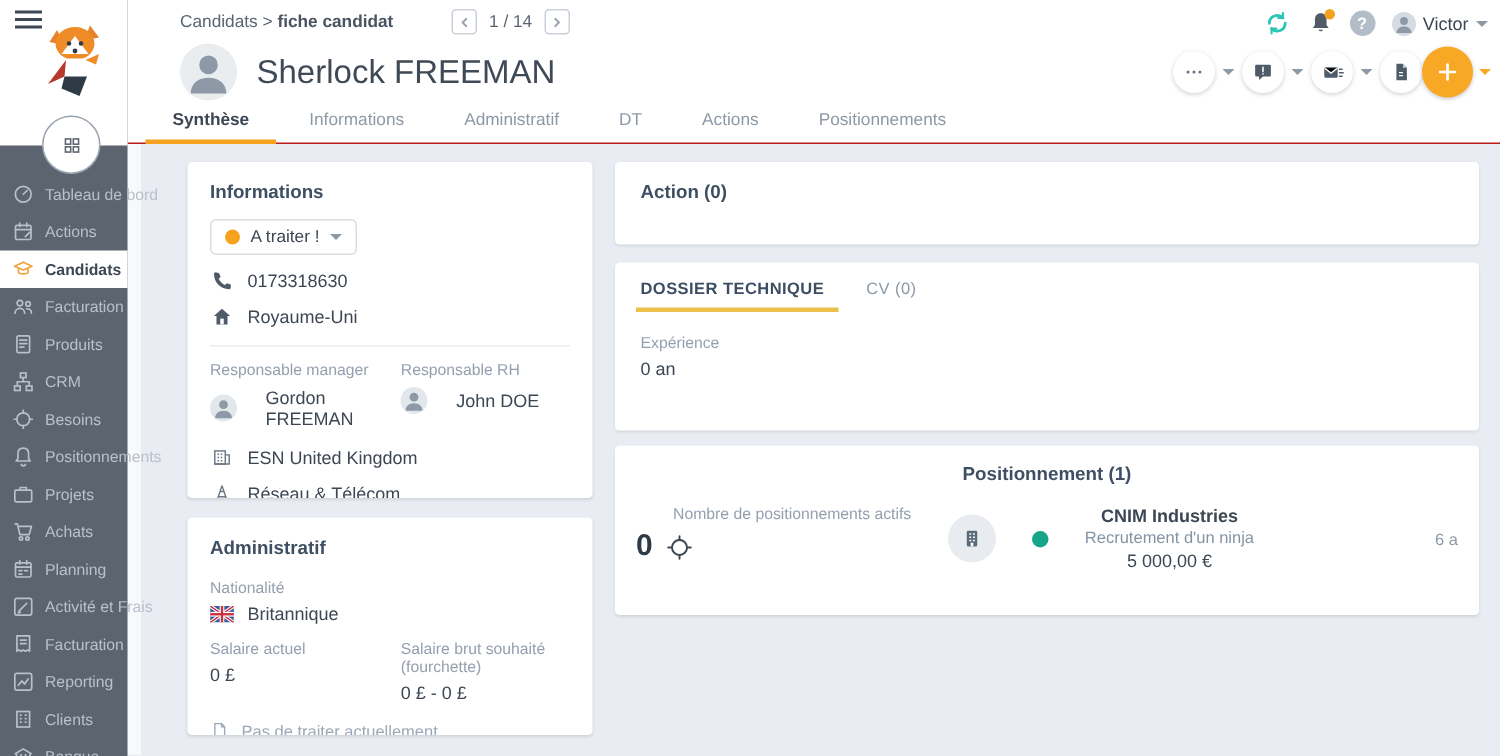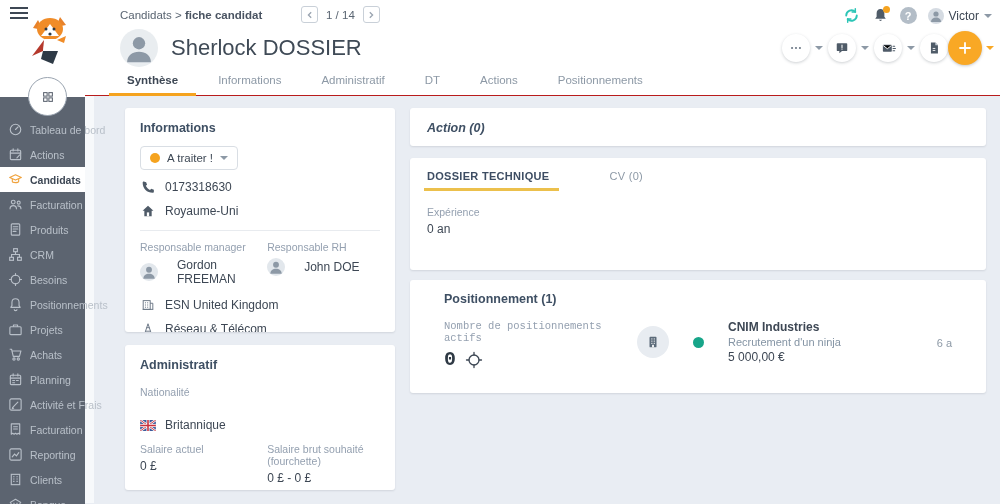--- a/index.html
+++ b/index.html
@@ -47,21 +47,21 @@
 
   .action-btns { position:absolute; right:6px; top:31px; display:flex; align-items:center; }
   .act-circle { width:28px; height:28px; border-radius:50%; background:#fff;
     box-shadow:0 1px 3px rgba(60,70,85,.25); display:flex; align-items:center; justify-content:center; cursor:pointer; }
   .act-caret { margin:0 5px; }
   .add-circle { width:34px; height:34px; border-radius:50%; background:#f9a825;
     box-shadow:0 1px 3px rgba(60,70,85,.3); display:flex; align-items:center; justify-content:center;
     color:#fff; font-size:20px; font-weight:bold; cursor:pointer; }
   .add-caret { border-top-color:#f9a825; margin-left:4px; }
 
-  .tabs { position:absolute; left:22px; bottom:-1px; display:flex; }
+  .tabs { position:absolute; left:10px; bottom:-1px; display:flex; }
   .tab { padding:9px 20px 10px; font-size:11.5px; color:#8d99a6; cursor:pointer; position:relative; }
   .tab.active { color:#3d4754; font-weight:bold; }
   .tab.active::after { content:""; position:absolute; left:2px; right:2px; bottom:0; height:3px; background:#f5a31f; }
 
   
   .content { position:relative; height:407px; background:#e9edf3; }
   .gutter { position:absolute; left:0; top:0; width:9px; height:100%; background:#f7f9fb; }
   .card { background:#fff; border-radius:3px; box-shadow:0 1px 2px rgba(61,71,84,.14); }
   .card-title { font-size:12.5px; font-weight:bold; color:#3e4f63; }
   .lbl { font-size:10.5px; color:#94a0b0; }
@@ -76,32 +76,32 @@
   .irow .icn16 { width:16px; flex:0 0 16px; display:flex; justify-content:center; }
   .divider { border-top:1px solid #e8ebef; margin:12px 0 10px; }
   .duo { display:grid; grid-template-columns:53% 47%; }
   .person { display:flex; align-items:center; gap:19px; margin-top:5px; font-size:12px; }
   .avatar-xs { width:18px; height:18px; border-radius:50%; background:#e2e7ec; overflow:hidden; flex:0 0 18px; }
 
   .card-admin { margin-top:13px; height:145px; padding:13px 15px; overflow:hidden; }
   .muted-row { display:flex; align-items:center; gap:8px; margin-top:12px; font-size:11px; color:#9aa8b7; }
 
   .col-right { position:absolute; left:325px; top:12px; width:576px; }
-  .card-action { height:38px; padding:13px 17px;font-style:italic; }
+  .card-action { height:55px; padding:13px 17px; }
   .card-dossier { margin-top:12px; height:112px; }
-  .dtabs { display:flex; gap:60px; padding:12px 17px 0; }
+  .dtabs { display:flex; gap:28px; padding:12px 17px 0; }
   .dtab { font-size:11px; letter-spacing:.3px; padding-bottom:9px; position:relative; color:#8d99a6; cursor:pointer; }
   .dtab.active { color:#3d4d63; font-weight:bold; }
   .dtab.active::after { content:""; position:absolute; left:-3px; right:-10px; bottom:0; height:3px; background:#ecc04c; }
   .dossier-body { padding:15px 17px; }
   .val { font-size:12px; color:#3d4754; margin-top:4px; }
 
-  .card-pos { margin-top:10px; height:113px; padding:12px 34px; }
+  .card-pos { margin-top:10px; height:113px; padding:12px 14px;text-align:center; }
   .pos-body { display:flex; align-items:flex-start; margin-top:14px; }
-  .pos-left { width:38%;font-family:Liberation Mono, monospace; }
+  .pos-left { width:38%; }
   .pos-count-row { display:flex; align-items:center; gap:9px; margin-top:4px; }
   .pos-count { font-size:20px; font-weight:bold; color:#2f3a45; }
   .pos-item { flex:1; display:flex; align-items:center; gap:24px; cursor:pointer; }
   .bld-circle { width:32px; height:32px; border-radius:50%; background:#e8ecf1;
     display:flex; align-items:center; justify-content:center; }
   .green-dot { width:11px; height:11px; border-radius:50%; background:#17a589; }
   .pos-company { font-size:12px; font-weight:bold; color:#3d4754; }
   .pos-role { font-size:11px; color:#8494a4; margin-top:2px; }
   .pos-amount { font-size:12px; color:#3d4754; margin-top:2px; }
   .pos-time { margin-left:auto; font-size:11px; color:#8d99a6; padding-top:2px; }
@@ -337,21 +337,21 @@
         <span class="caret"></span>
       </span>
     </div>
 
     <div class="avatar-big">
       <svg width="38" height="38" viewBox="0 0 16 16">
           <circle cx="8" cy="6" r="2.6" fill="#8d99a6"></circle>
           <path d="M3 14c0-2.8 2.2-4.4 5-4.4s5 1.6 5 4.4z" fill="#8d99a6"></path>
         </svg>
     </div>
-    <h1 class="page-name">Sherlock DOSSIER</h1>
+    <h1 class="page-name">Sherlock FREEMAN</h1>
 
     <div class="action-btns">
       <span class="act-circle">
         <svg width="14" height="14" viewBox="0 0 16 16">
             <circle cx="3.5" cy="8" r="1.2" fill="#6b7785"></circle>
             <circle cx="8" cy="8" r="1.2" fill="#6b7785"></circle>
             <circle cx="12.5" cy="8" r="1.2" fill="#6b7785"></circle>
           </svg>
       </span>
       <span class="caret act-caret"></span>
@@ -465,21 +465,21 @@
                 <path d="M8 2L12 14M8 2L4 14M5.1 10.5h5.8M6.2 6.5h3.6M3 14h10"></path>
               </svg>
             </span>
           <span>Réseau &amp; Télécom</span>
         </div>
       </section>
 
       <section class="card card-admin">
         <div class="card-title">Administratif</div>
         <div class="lbl" style="margin-top:14px;">Nationalité</div>
-        <div class="irow" style="margin-top:20px;">
+        <div class="irow" style="margin-top:4px;">
           <span class="icn16">
             <svg width="16" height="11" viewBox="0 0 20 14">
                 <rect width="20" height="14" fill="#3c5a9a"></rect>
                 <path d="M0 0L20 14M20 0L0 14" stroke="#fff" stroke-width="3"></path>
                 <path d="M0 0L20 14M20 0L0 14" stroke="#c8313e" stroke-width="1.2"></path>
                 <rect x="8" width="4" height="14" fill="#fff"></rect>
                 <rect y="5" width="20" height="4" fill="#fff"></rect>
                 <rect x="9" width="2" height="14" fill="#c8313e"></rect>
                 <rect y="6" width="20" height="2" fill="#c8313e"></rect>
               </svg>

